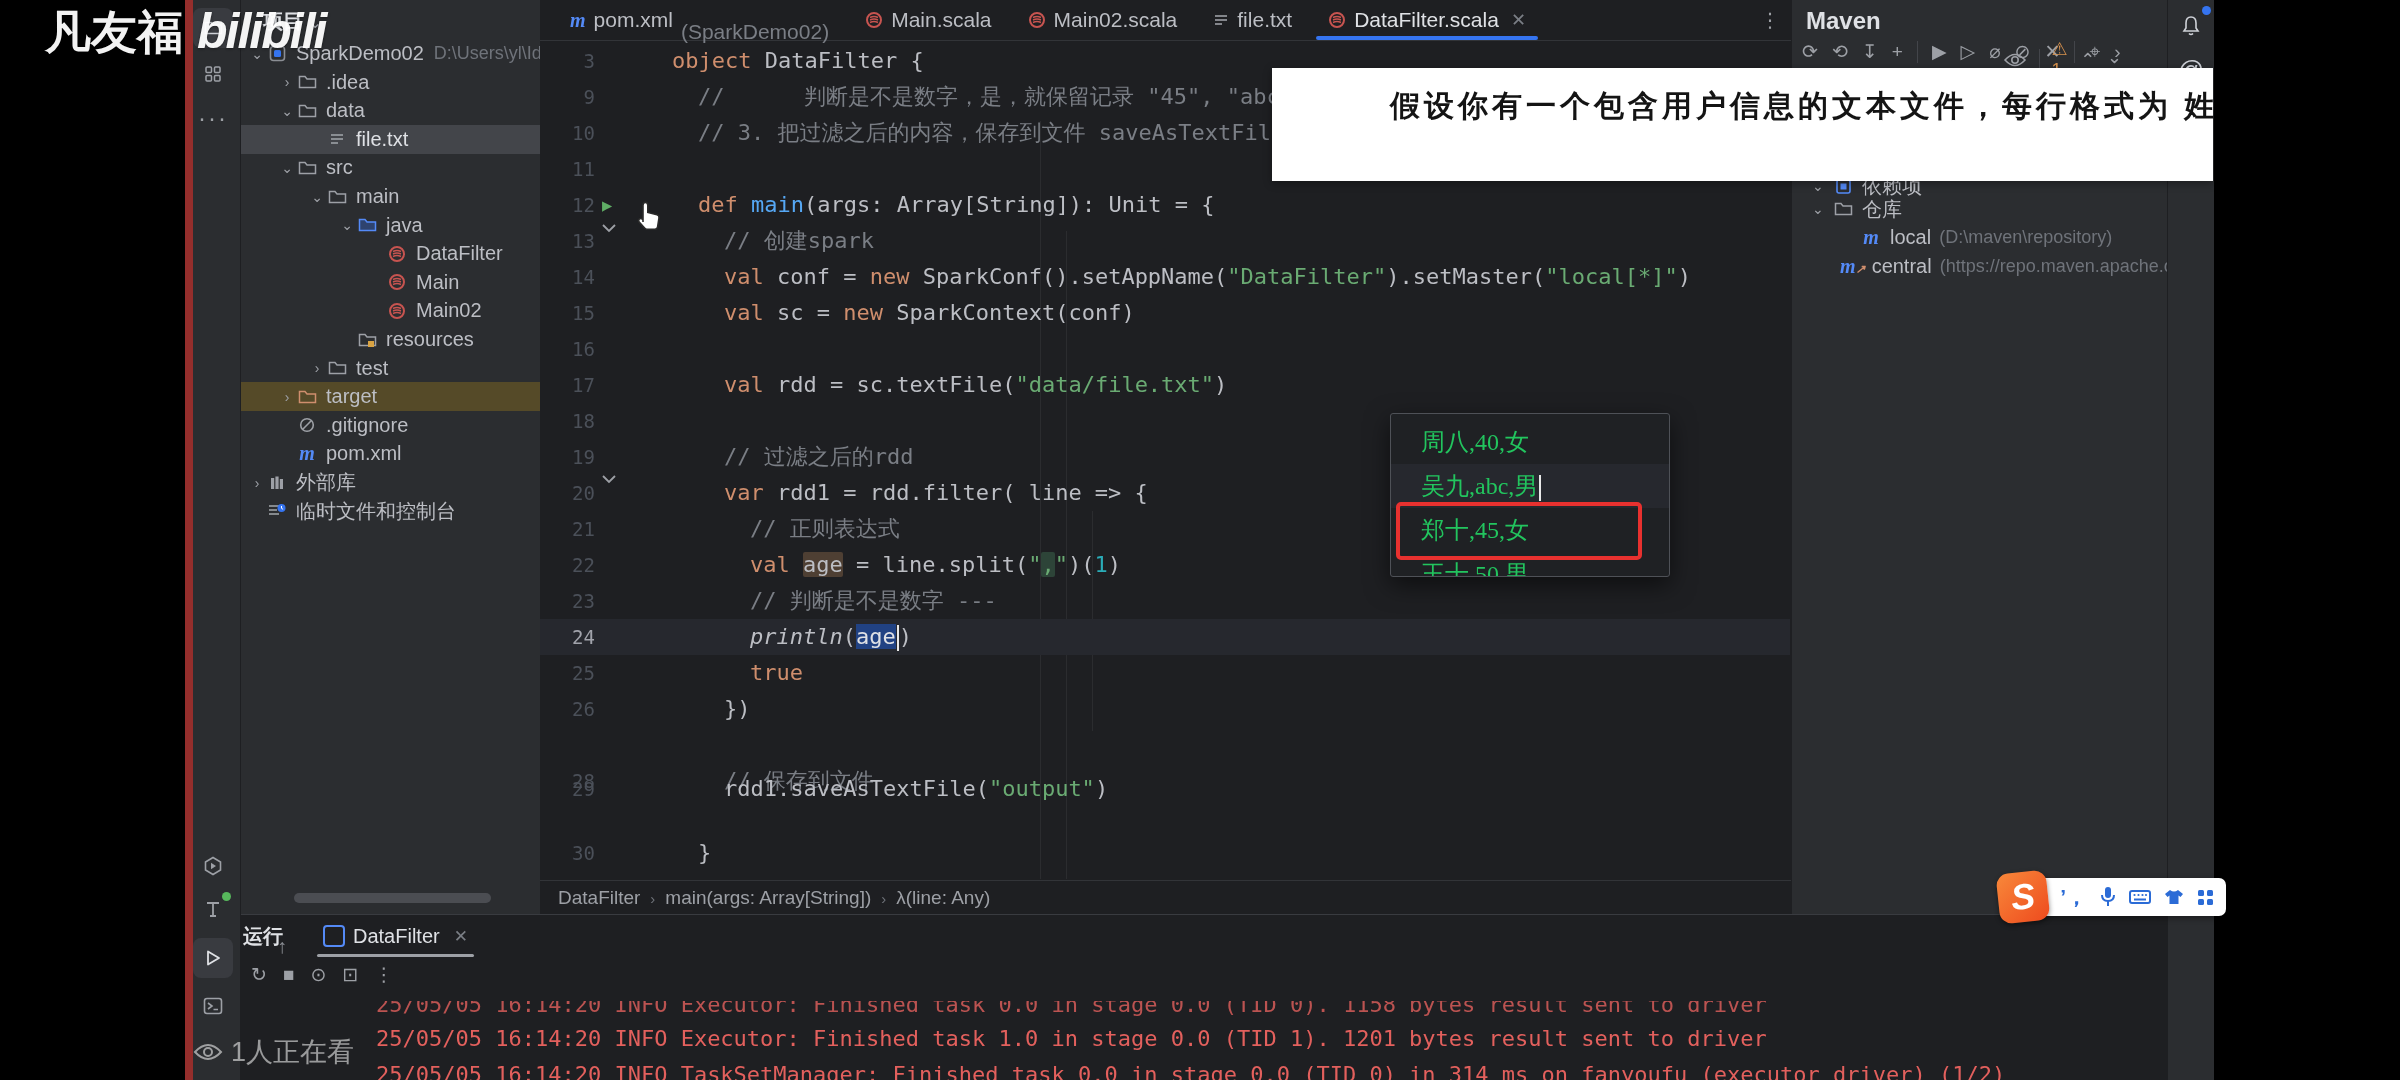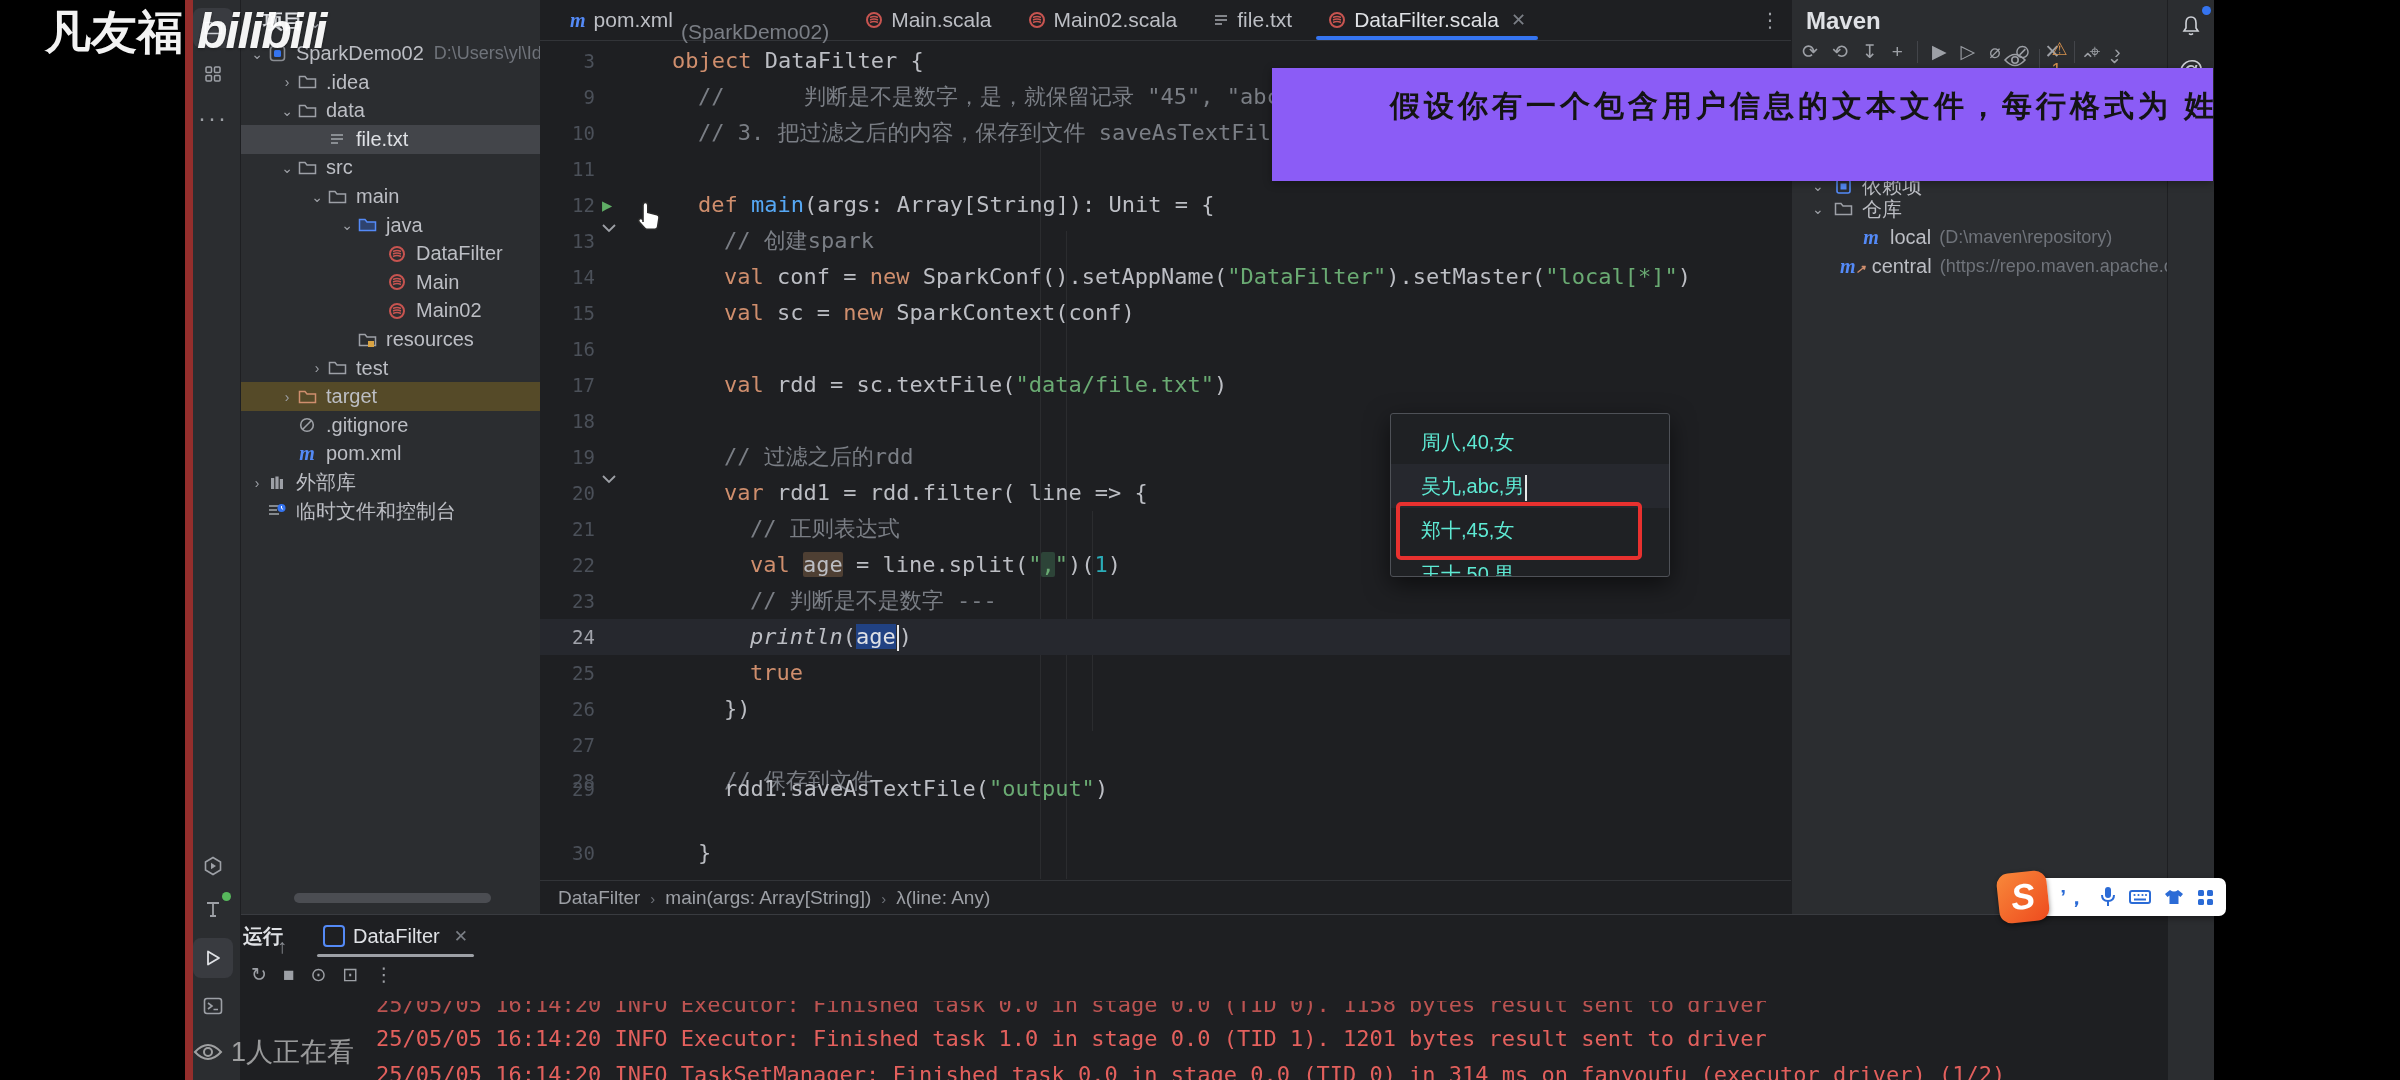--- a/index.html
+++ b/index.html
@@ -51,21 +51,21 @@
   .hl-w{background:#4e3f33;border-radius:2px;}
   .hl-o{background:#2d4438;border-radius:2px;}
   .caret{display:inline-block;width:2px;height:26px;background:#e8e8e8;vertical-align:middle;margin-left:1px;}
   .guide{position:absolute;width:1px;background:rgba(255,255,255,.06);}
   .vsb{position:absolute;left:1422px;top:140px;width:12px;height:330px;background:rgba(255,255,255,.10);border-radius:6px;}
   .mark{position:absolute;left:1424px;width:10px;height:5px;border-radius:2px;}
   .crumbs{position:absolute;left:0;top:880px;width:1250px;height:34px;border-top:1px solid #323438;display:flex;align-items:center;padding-left:18px;gap:10px;font-size:19px;color:#9da0a6;background:#1e1f22;}
   .crumbs .csep{color:#6f737a;font-size:15px;}
   
   .popup{position:absolute;left:1205px;top:413px;width:278px;height:162px;background:#1f2124;border:1px solid #4e5157;border-radius:3px;box-shadow:0 8px 24px rgba(0,0,0,.55);overflow:hidden;z-index:6;}
-  .prow{position:absolute;left:0;width:278px;height:44px;line-height:44px;padding-left:30px;font-family:Liberation Sans, sans-serif;font-size:20px;color:#5eead4;white-space:pre;}
+  .prow{position:absolute;left:0;width:278px;height:44px;line-height:44px;padding-left:30px;font-family:Liberation Serif, serif;font-size:24px;color:#22c55e;white-space:pre;}
   .prow.curline{background:#26282e;}
   .redbox{position:absolute;left:1211px;top:502px;width:238px;height:50px;border:4px solid #e8312f;border-radius:5px;z-index:7;}
   
   .maven{position:absolute;left:1606px;top:0;width:376px;height:914px;background:#2b2d30;border-left:1px solid #1e1f22;overflow:hidden;}
   .maven-title{position:absolute;left:14px;top:7px;font-size:24px;font-weight:bold;color:#dfe1e5;}
   .mtoolbar{position:absolute;left:10px;top:40px;display:flex;align-items:center;gap:14px;color:#9da0a6;font-size:19px;}
   .mtoolbar .sep{width:1px;height:22px;background:#43454a;}
   .mrow{position:absolute;left:0;width:376px;height:28px;display:flex;align-items:center;font-size:20px;color:#bcbec4;white-space:nowrap;}
   .mrow .chev{width:18px;margin-left:20px;color:#9da0a6;font-size:14px;}
   .mrow .tic{width:26px;display:flex;justify-content:center;margin-right:6px;}
@@ -77,21 +77,21 @@
   .run-title{margin-left:2px;font-size:20px;font-weight:bold;color:#dfe1e5;}
   .rtab{display:flex;align-items:center;gap:8px;margin-left:40px;height:42px;position:relative;font-size:20px;color:#dfe1e5;}
   .rtab::after{content:"";position:absolute;left:-6px;right:-6px;bottom:0;height:3px;background:#9da0a6;border-radius:2px;}
   .rtab .x{color:#7a7e85;font-size:17px;margin-left:6px;}
   .rcfg{width:18px;height:18px;border:2px solid #548af7;border-radius:4px;}
   .rtoolbar{position:absolute;left:10px;top:48px;display:flex;align-items:center;gap:16px;color:#9da0a6;font-size:19px;}
   .console{position:absolute;left:0;top:86px;width:1926px;height:80px;overflow:hidden;}
   .conline{position:absolute;left:135px;font-family:"DejaVu Sans Mono",monospace;font-size:22px;height:36px;line-height:36px;color:#e3605d;white-space:pre;}
   .con-up{position:absolute;left:36px;top:20px;color:#8a8d93;font-size:20px;}
   
-  .note{position:absolute;left:1087px;top:68px;width:941px;height:113px;background:#8b5cf6;z-index:20;color:#141414;box-shadow:0 2px 8px rgba(0,0,0,.35);}
+  .note{position:absolute;left:1087px;top:68px;width:941px;height:113px;background:#ffffff;z-index:20;color:#141414;box-shadow:0 2px 8px rgba(0,0,0,.35);}
   .note .l1{position:absolute;left:118px;top:18px;font-size:30px;font-weight:bold;letter-spacing:4px;white-space:nowrap;}
   .note .l2{position:absolute;left:26px;top:68px;font-size:32px;font-weight:bold;letter-spacing:2px;white-space:nowrap;}
   .wm{position:absolute;left:45px;top:2px;display:flex;align-items:flex-start;gap:14px;z-index:40;color:#fff;opacity:.95;}
   .wm .ch{font-size:46px;font-weight:bold;text-shadow:0 1px 3px rgba(0,0,0,.4);}
   .wm .lg{font-size:50px;font-weight:bold;font-style:italic;letter-spacing:-2px;text-shadow:0 1px 3px rgba(0,0,0,.4);}
   .watch{position:absolute;left:8px;top:1034px;display:flex;align-items:center;gap:8px;color:rgba(255,255,255,.55);font-size:27px;z-index:40;}
   .ime{position:absolute;left:1813px;top:872px;z-index:45;}
   .ime .pill{position:absolute;left:28px;top:6px;width:188px;height:38px;background:#fff;border-radius:7px;display:flex;align-items:center;justify-content:flex-end;gap:13px;padding-right:12px;box-shadow:0 2px 6px rgba(0,0,0,.4);color:#2b6bd6;font-size:21px;font-weight:bold;}
   .ime .slogo{position:absolute;left:0;top:0;width:50px;height:50px;border-radius:12px;background:linear-gradient(140deg,#f8883a,#ee4b1e);transform:rotate(-6deg);display:flex;align-items:center;justify-content:center;color:#fff;font-size:36px;font-weight:bold;font-style:italic;box-shadow:0 2px 5px rgba(0,0,0,.45);}
   .cursorhand{position:absolute;left:446px;top:196px;z-index:46;}
@@ -401,21 +401,20 @@
           <div class="cl" style="top: 398px;"><span class="ln">19</span><span class="body" style="left: 184px;"><span class="cm">// 过滤之后的rdd</span></span></div>
           <div class="cl" style="top: 434px;"><span class="ln">20</span><span class="gut"><svg width="14" height="9" viewBox="0 0 14 9">
                 <path d="M1 1 L7 7 L13 1" fill="none" stroke="#9da0a6" stroke-width="1.8"></path>
               </svg></span><span class="body" style="left: 184px;"><span class="k">var </span><span class="p">rdd1</span><span class="p"> = rdd.filter( line =&gt; {</span></span></div>
           <div class="cl" style="top: 470px;"><span class="ln">21</span><span class="body" style="left: 210px;"><span class="cm">// 正则表达式</span></span></div>
           <div class="cl" style="top: 506px;"><span class="ln">22</span><span class="body" style="left: 210px;"><span class="k">val </span><span class="p hl-w">age</span><span class="p"> = line.split(</span><span class="s">"</span><span class="s hl-o">,</span><span class="s">"</span><span class="p">)(</span><span class="n">1</span><span class="p">)</span></span></div>
           <div class="cl" style="top: 542px;"><span class="ln">23</span><span class="body" style="left: 210px;"><span class="cm">// 判断是不是数字 ---</span></span></div>
           <div class="cl cur" style="top: 578px;"><span class="ln">24</span><span class="body" style="left: 210px;"><span class="p it">println</span><span class="p">(</span><span class="p sel">age</span><span class="caret"></span><span class="p">)</span></span></div>
           <div class="cl" style="top: 614px;"><span class="ln">25</span><span class="body" style="left: 210px;"><span class="k">true</span></span></div>
           <div class="cl" style="top: 650px;"><span class="ln">26</span><span class="body" style="left: 184px;"><span class="p">})</span></span></div>
-          <div class="cl" style="top: 686px;"><span class="ln">27</span><span class="body" style="left: 132px;"></span></div>
           <div class="cl" style="top: 722px;"><span class="ln">28</span><span class="body" style="left: 184px;"><span class="cm">// 保存到文件</span></span></div>
           <div class="cl" style="top: 730px;"><span class="ln">29</span><span class="body" style="left: 184px;"><span class="p">rdd1.saveAsTextFile(</span><span class="s">"output"</span><span class="p">)</span></span></div>
           <div class="cl" style="top: 794px;"><span class="ln">30</span><span class="body" style="left: 158px;"><span class="p">}</span></span></div>
         </div>
       <div class="vsb"></div>
       <div id="marks">
           <div class="mark" style="top: 441px; background: rgb(214, 145, 77);"></div>
           <div class="mark" style="top: 479px; background: rgb(224, 108, 117);"></div>
           <div class="mark" style="top: 525px; background: rgb(63, 176, 165);"></div>
           <div class="mark" style="top: 599px; background: rgb(214, 145, 77);"></div>

